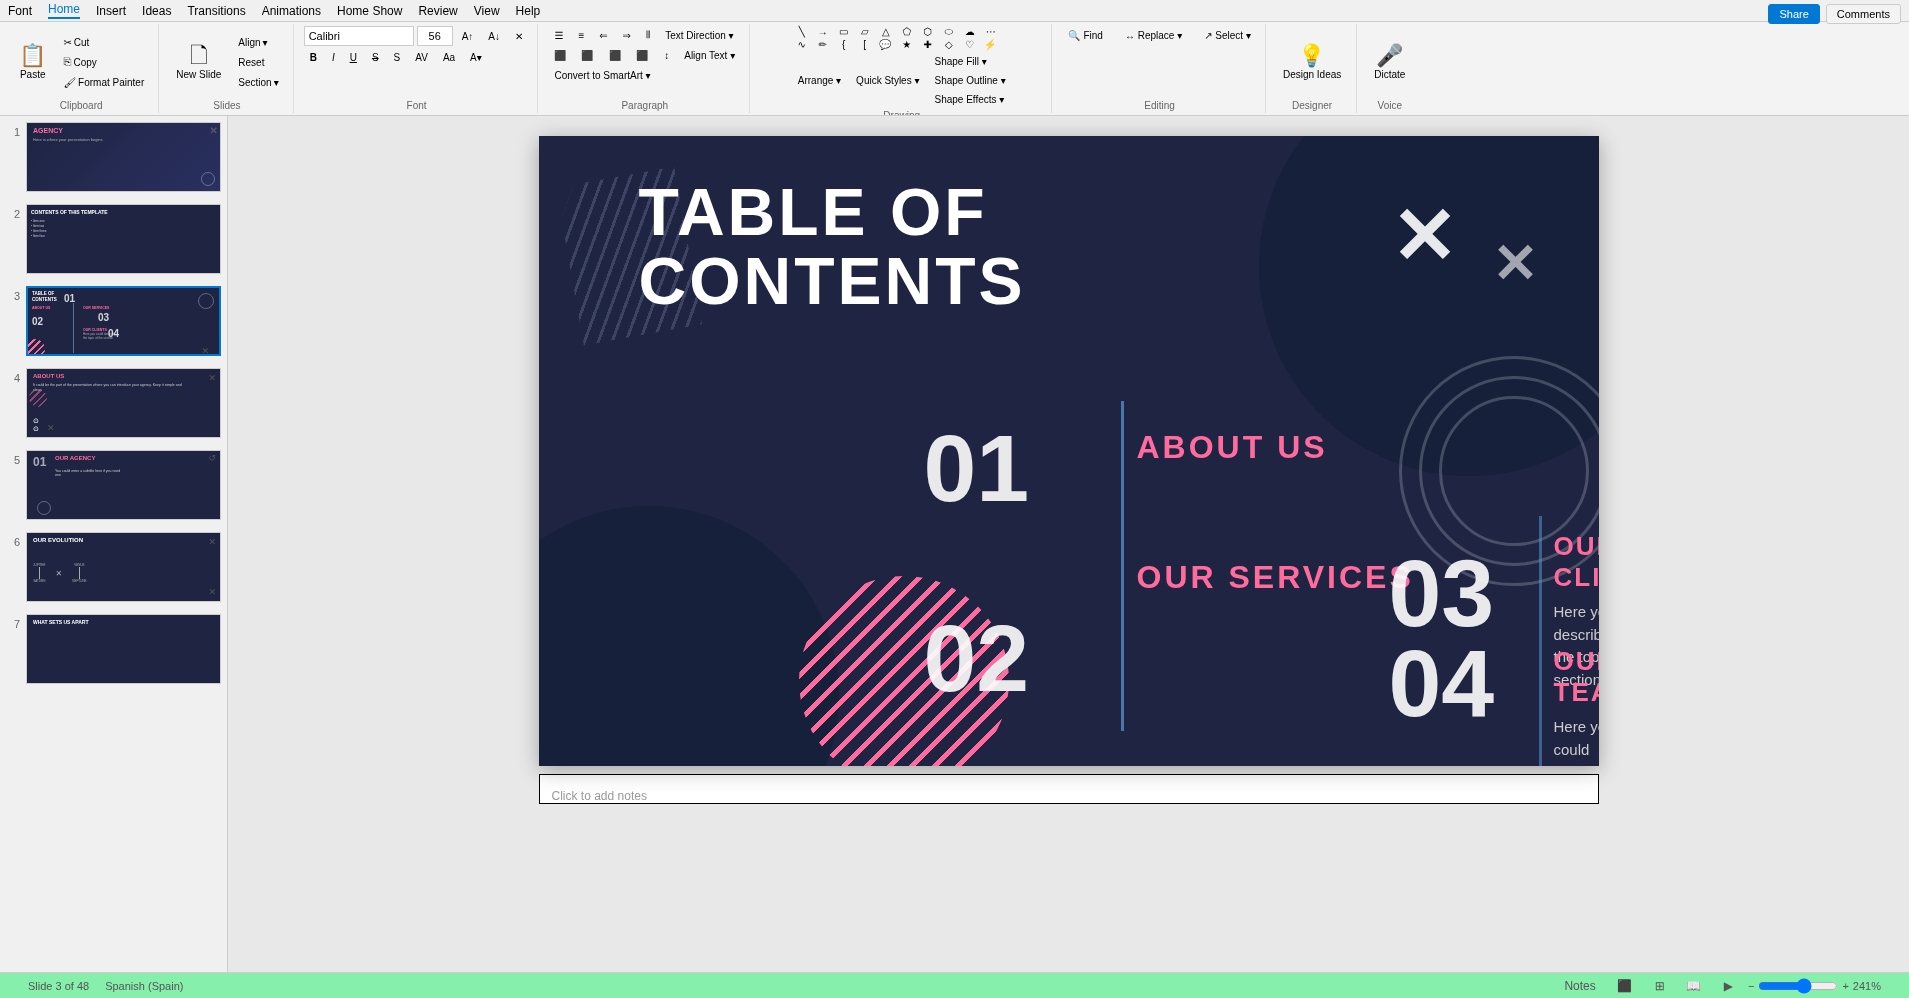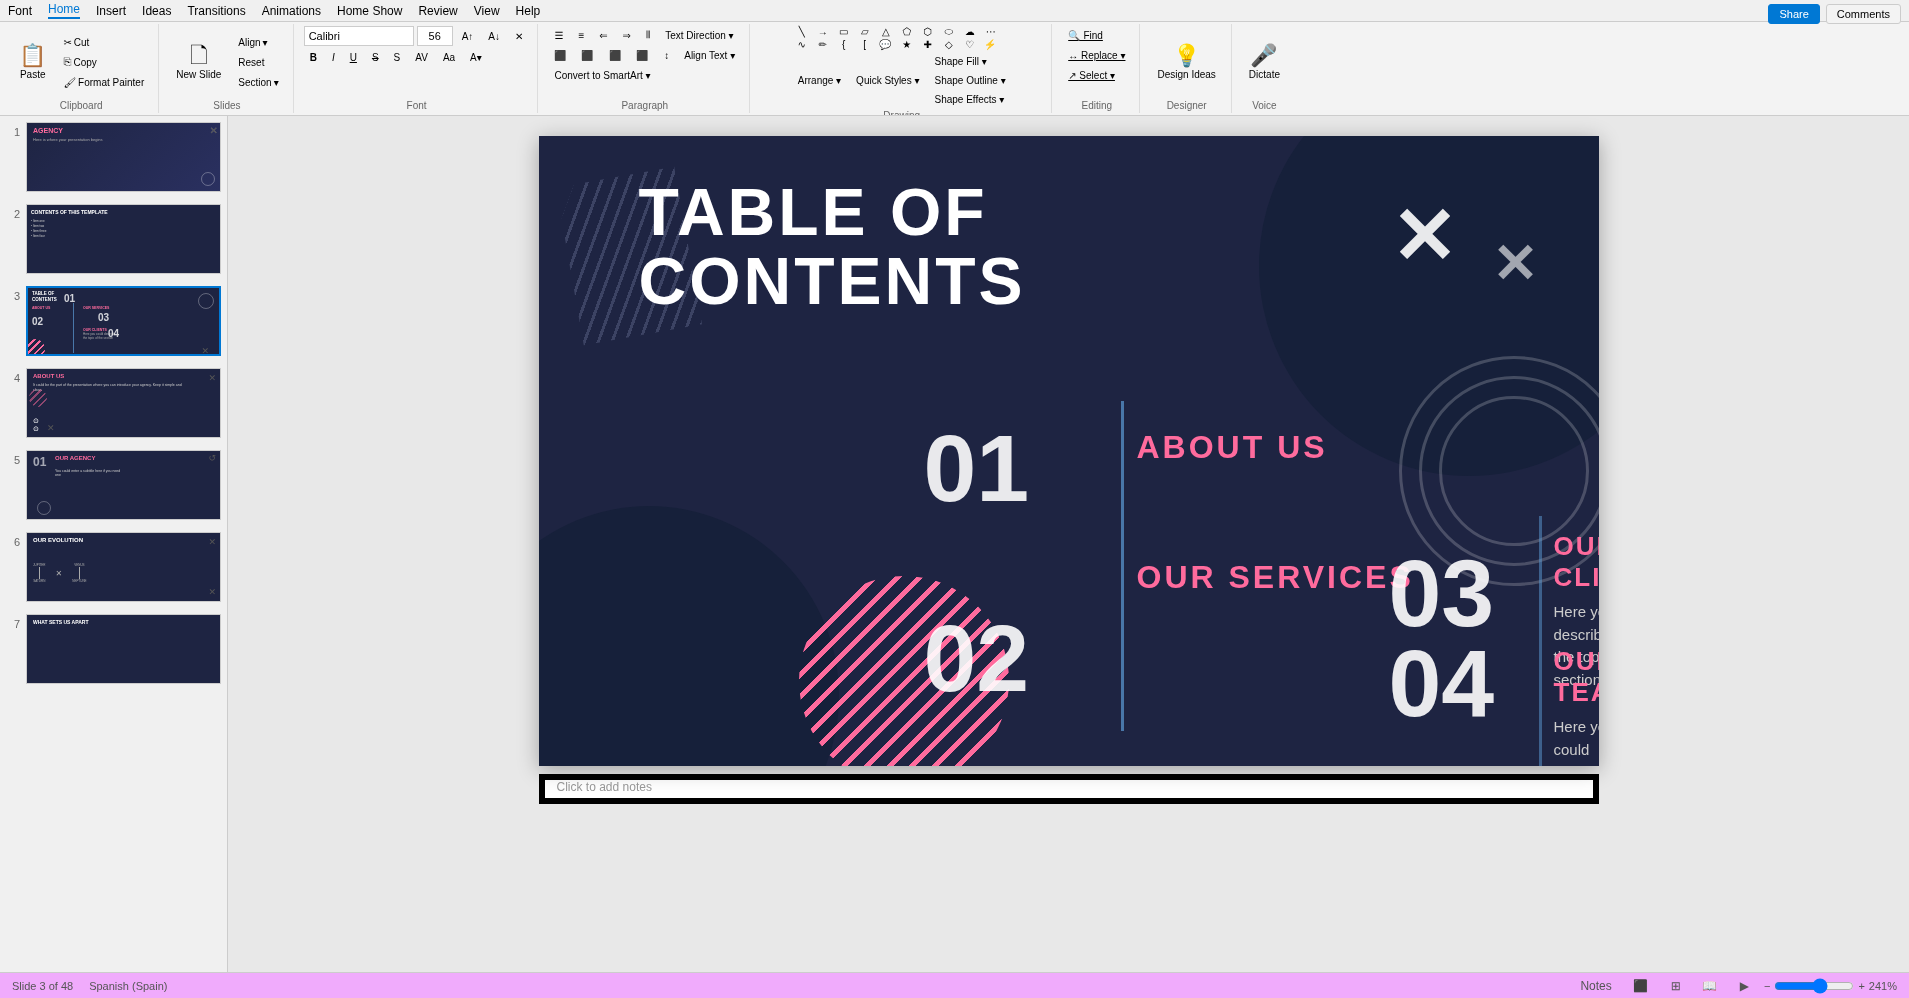--- a/index.html
+++ b/index.html
@@ -76,39 +76,39 @@
       position: relative;
     }
     #slide-canvas {
       width: 1060px; height: 630px; background: #1e2442;
       position: relative; overflow: hidden; flex-shrink: 0;
       box-shadow: 0 4px 20px rgba(0,0,0,0.3);
     }
 
     
     #status-bar {
-      height: 26px; background: #f0abfc; border-top: 1px solid #ccc;
+      height: 26px; background: #86efac; border-top: 1px solid #ccc;
       display: flex; align-items: center; justify-content: space-between;
-      padding: 0 12px; font-size: 11px; color: #555;
+      padding: 0 28px; font-size: 11px; color: #555;
     }
     .status-right { display: flex; align-items: center; gap: 8px; }
     .view-btn {
       padding: 2px 6px; cursor: pointer; border-radius: 2px; font-size: 12px;
       border: 1px solid transparent;
     }
     .zoom-bar { display: flex; align-items: center; gap: 4px; }
 
     
     #slides-panel::-webkit-scrollbar { width: 6px; }
     #slides-panel::-webkit-scrollbar-thumb { background: #bbb; border-radius: 3px; }
 
     
     #notes-area {
       width: 1060px; margin-top: 8px; height: 30px; background: white;
-      border: 6px solid #000000; display: flex; align-items: flex-start;
+      border: 1px solid #000000; display: flex; align-items: flex-end;
       padding: 0 12px; font-size: 12px; color: #999; cursor: text;
     }
 
     
     .font-size-input {
       width: 36px; height: 20px; border: 1px solid #ccc; text-align: center;
       font-size: 11px;
     }
     .font-name-input {
       width: 110px; height: 20px; border: 1px solid #ccc;
@@ -271,21 +271,21 @@
             <span class="rbtn" style="font-size:10px;">Shape Fill ▾</span>
             <span class="rbtn" style="font-size:10px;">Shape Outline ▾</span>
             <span class="rbtn" style="font-size:10px;">Shape Effects ▾</span>
           </div>
         </div>
       </div>
       <div class="ribbon-group-label">Drawing</div>
     </div>
 
     <div class="ribbon-group">
-      <div class="ribbon-group-content" style="flex-direction:column; gap:2px; align-items:flex-start;text-decoration:underline;">
+      <div class="ribbon-group-content" style="flex-direction:row; gap:10px; align-items:flex-start;">
         <div class="rbtn">🔍 Find</div>
         <div class="rbtn">↔ Replace ▾</div>
         <div class="rbtn">↗ Select ▾</div>
       </div>
       <div class="ribbon-group-label">Editing</div>
     </div>
 
     <div class="ribbon-group">
       <div class="ribbon-group-content">
         <div class="big-ribbon-btn">

